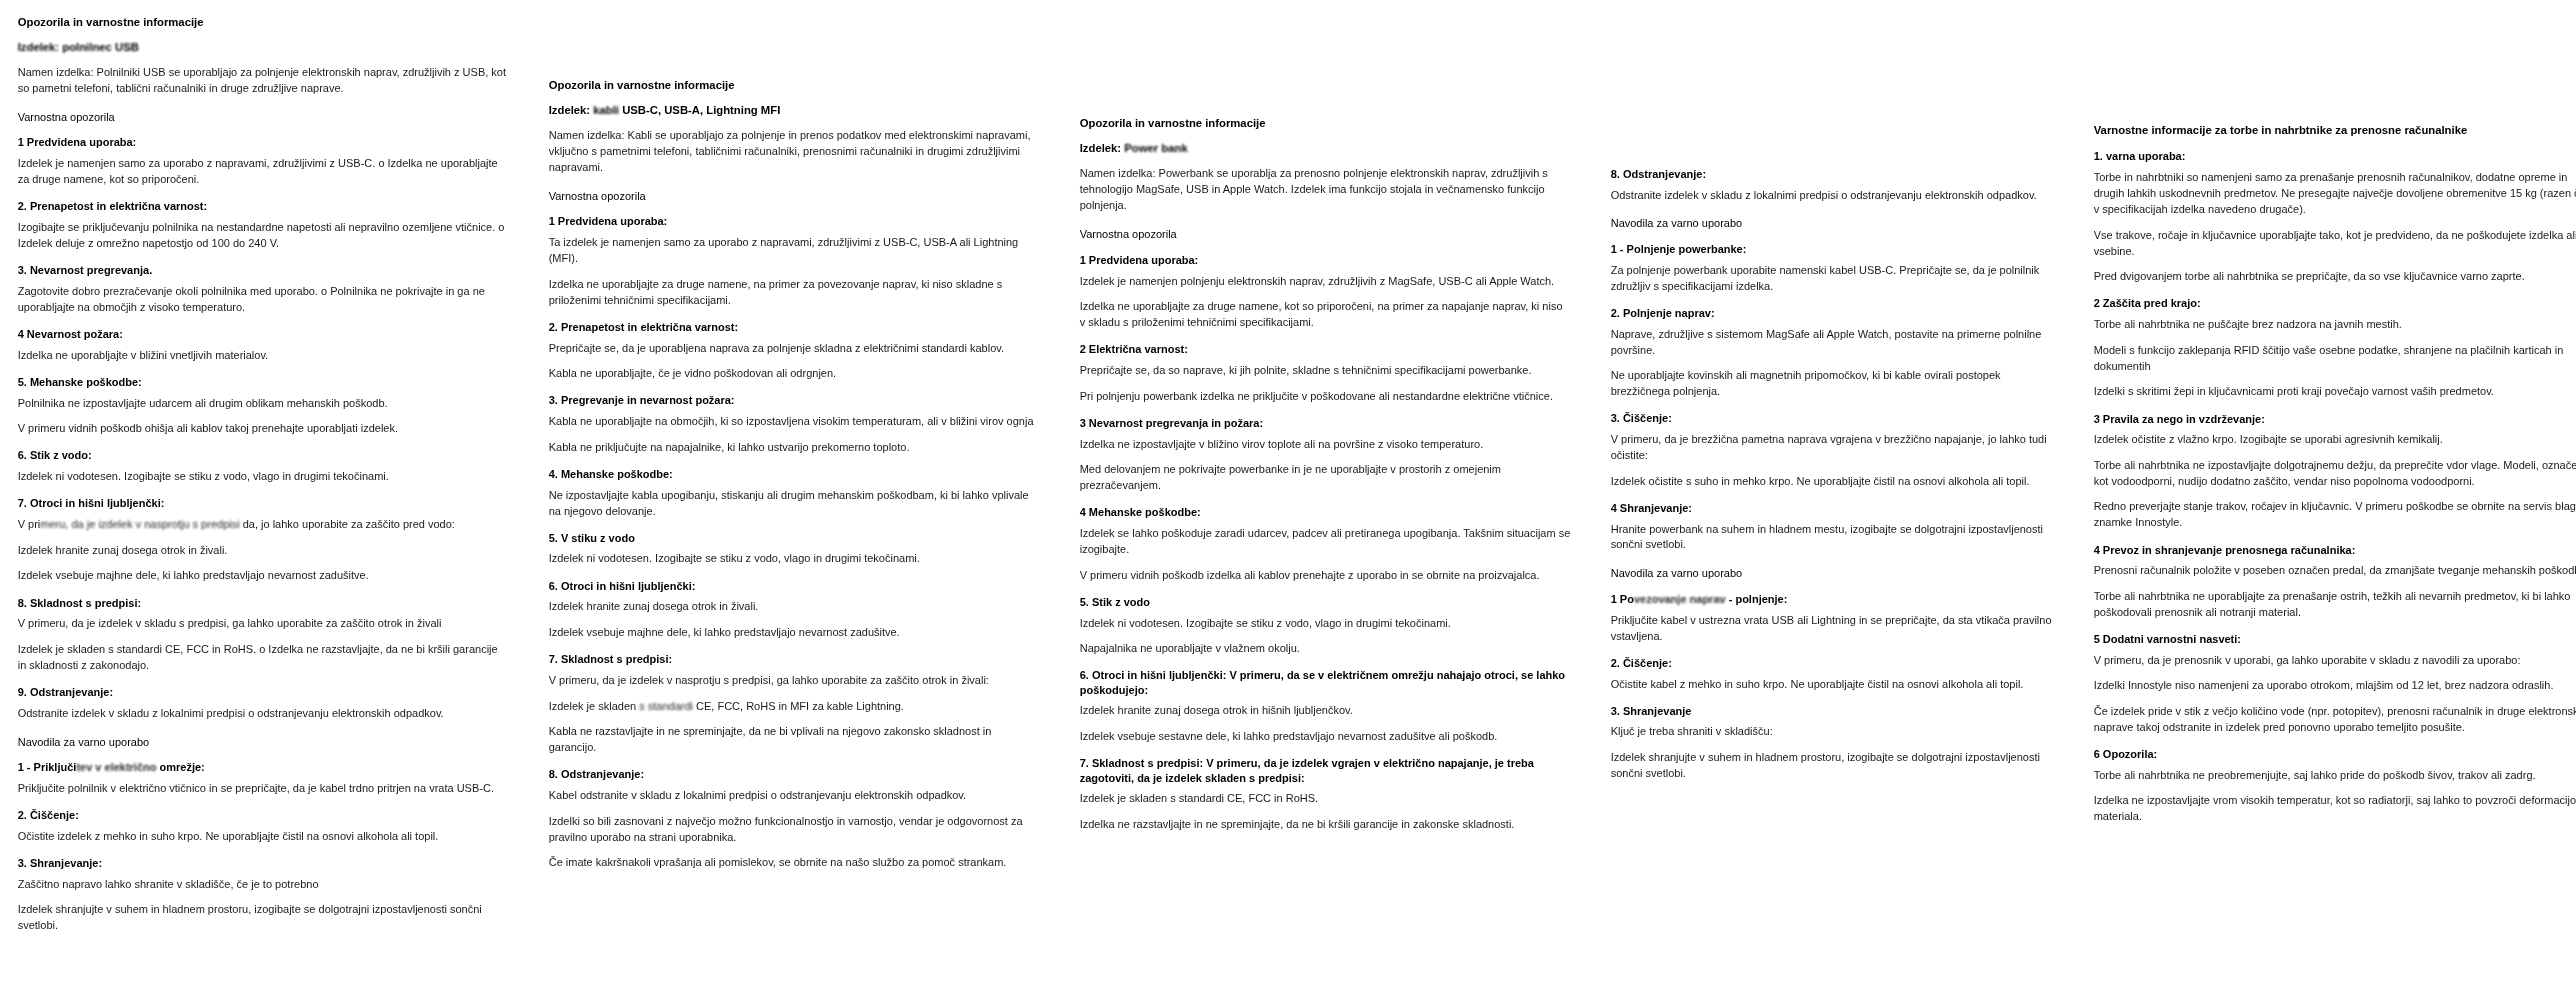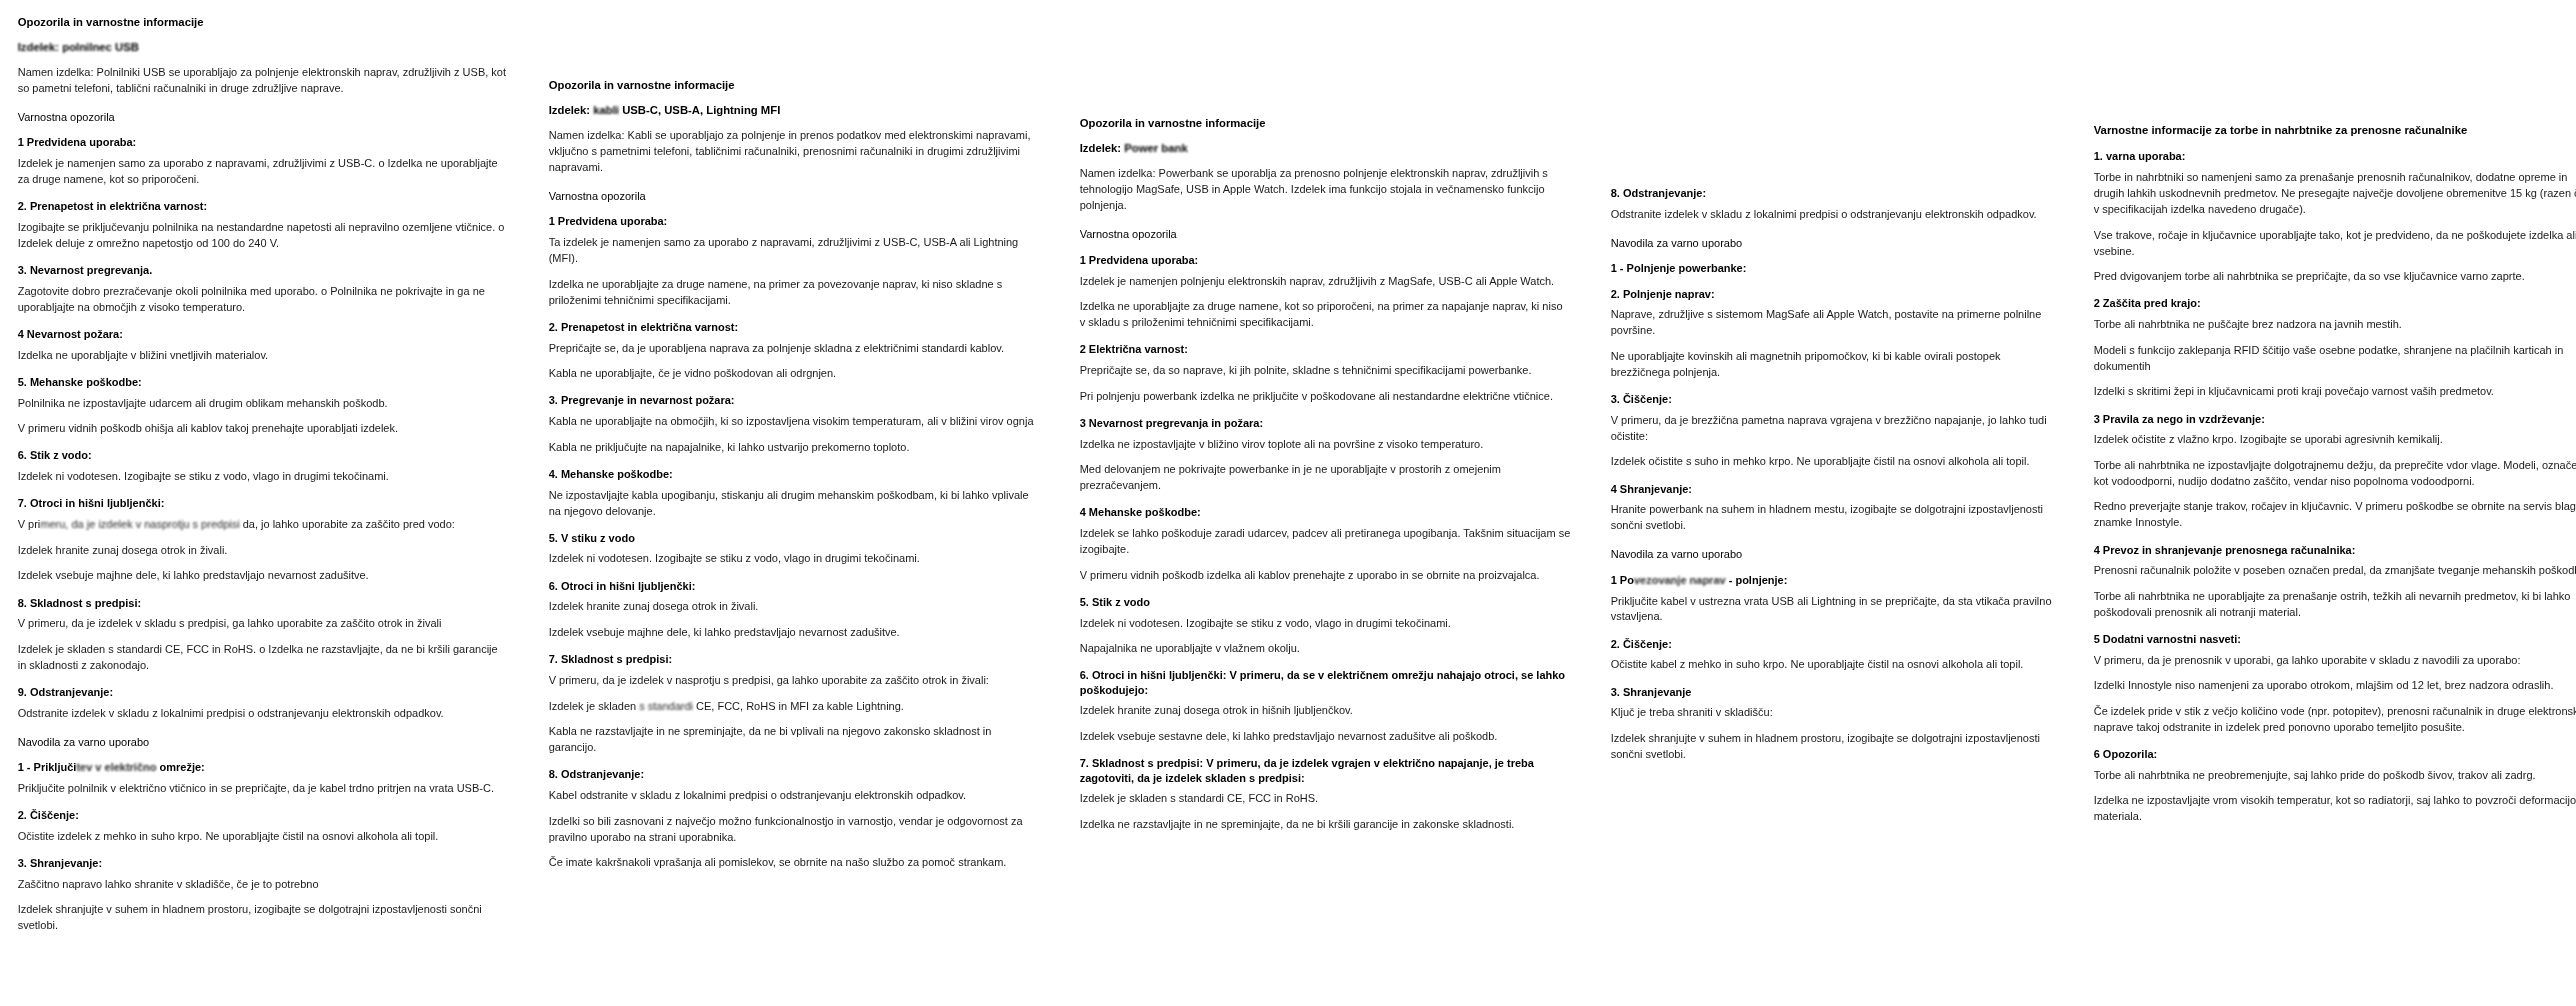--- a/index.html
+++ b/index.html
@@ -166,20 +166,21 @@
       <p class="t">Izdelek vsebuje sestavne dele, ki lahko predstavljajo nevarnost zadušitve ali poškodb.</p>
       <h4 class="sub">7. Skladnost s predpisi: V primeru, da je izdelek vgrajen v električno napajanje, je treba zagotoviti, da je izdelek skladen s predpisi:</h4>
       <p class="t">Izdelek je skladen s standardi CE, FCC in RoHS.</p>
       <p class="t">Izdelka ne razstavljajte in ne spreminjajte, da ne bi kršili garancije in zakonske skladnosti.</p>
     </div>
   <div class="col col-4">
       <h4 class="sub" style="margin-top: 0px;">8. Odstranjevanje:</h4>
       <p class="t">Odstranite izdelek v skladu z lokalnimi predpisi o odstranjevanju elektronskih odpadkov.</p>
       <h3 class="sec">Navodila za varno uporabo</h3>
       <h4 class="sub">1 - Polnjenje powerbanke:</h4>
+      <p class="t">Za polnjenje powerbank uporabite namenski kabel USB-C. Prepričajte se, da je polnilnik združljiv s specifikacijami izdelka.</p>
       <h4 class="sub">2. Polnjenje naprav:</h4>
       <p class="t">Naprave, združljive s sistemom MagSafe ali Apple Watch, postavite na primerne polnilne površine.</p>
       <p class="t">Ne uporabljajte kovinskih ali magnetnih pripomočkov, ki bi kable ovirali postopek brezžičnega polnjenja.</p>
       <h4 class="sub">3. Čiščenje:</h4>
       <p class="t">V primeru, da je brezžična pametna naprava vgrajena v brezžično napajanje, jo lahko tudi očistite:</p>
       <p class="t">Izdelek očistite s suho in mehko krpo. Ne uporabljajte čistil na osnovi alkohola ali topil.</p>
       <h4 class="sub">4 Shranjevanje:</h4>
       <p class="t">Hranite powerbank na suhem in hladnem mestu, izogibajte se dolgotrajni izpostavljenosti sončni svetlobi.</p>
       <h3 class="sec">Navodila za varno uporabo</h3>
       <h4 class="sub"><span>1 Po</span><span class="blurred">vezovanje naprav</span><span> - polnjenje:</span></h4>

